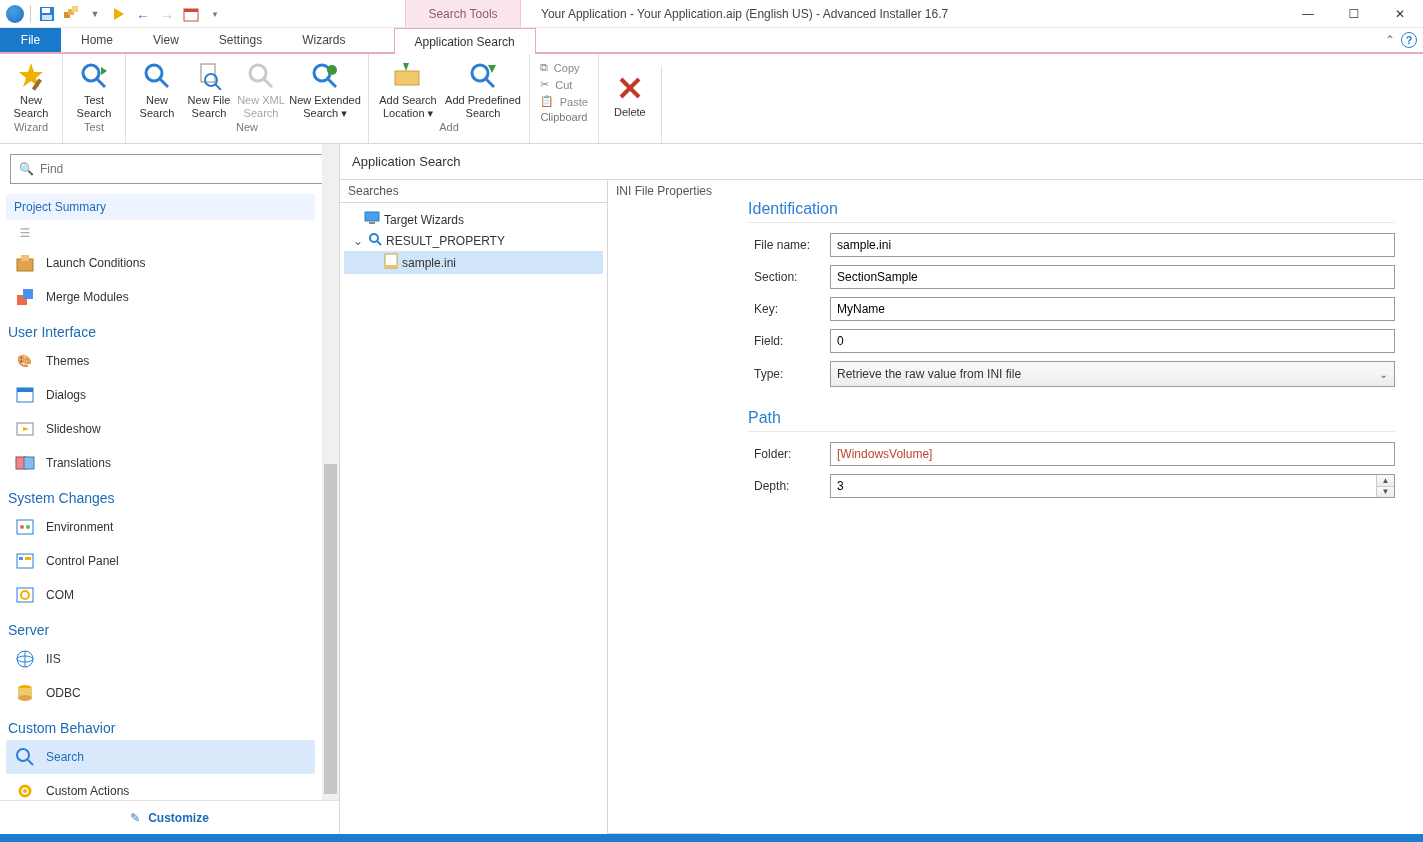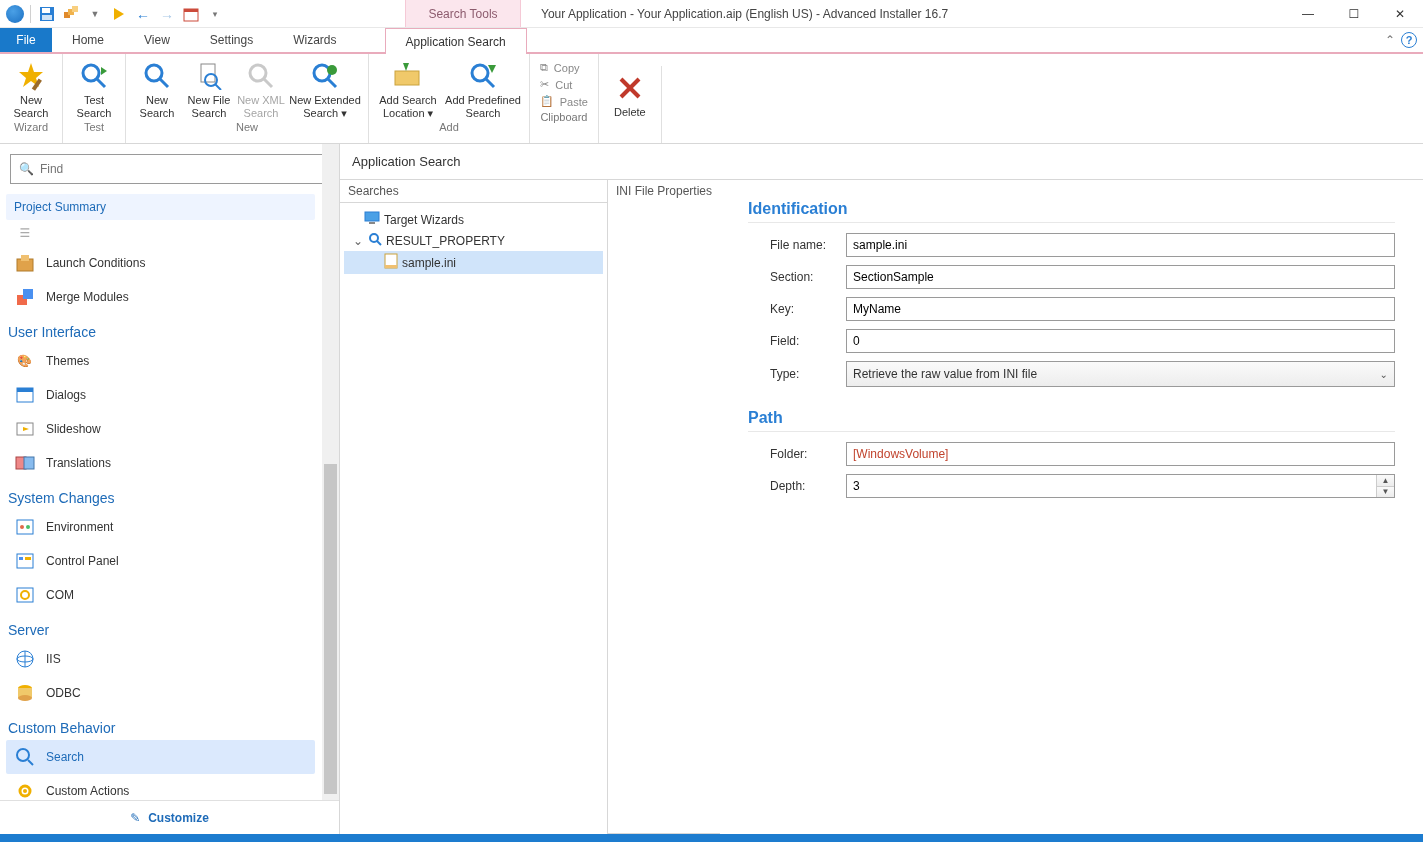--- a/index.html
+++ b/index.html
@@ -11,21 +11,21 @@
   .app-icon { width: 18px; height: 18px; border-radius: 50%; background: radial-gradient(circle at 40% 35%, #4aa0e6, #1b6fc2); position: relative; }
   .vline { width: 1px; height: 18px; background: #d0d0d0; margin: 0 2px; }
   .qa-btn { width: 20px; height: 20px; display: inline-flex; align-items: center; justify-content: center; font-size: 14px; color: #555; cursor: pointer; }
   .titlebar-middle { flex: 0 0 auto; width: 116px; text-align: center; background: #fbe6ed; color: #8c5b6d; height: 100%; display:flex;align-items:center;justify-content:center;border-left:1px solid #f5c9d6;border-right:1px solid #f5c9d6;margin-left:180px; }
   .titlebar-title { flex: 1; text-align: left; padding-left: 20px; color: #444; }
   .win-ctrls { display: flex; align-items: center; height: 100%; }
   .win-btn { width: 46px; height: 100%; display:inline-flex;align-items:center;justify-content:center; color:#333; }
 
   
   .tabsbar { height: 26px; display:flex; align-items:stretch; border-bottom: 2px solid #e9abbc; background:#fff; }
-  .tab-file { width: 52px; background:#1979ca; color:#fff; display:flex;align-items:center;justify-content:center; font-size:12px; }
+  .tab-file { width: 61px; background:#1979ca; color:#fff; display:flex;align-items:center;justify-content:center; font-size:12px; }
   .tab { padding: 0 20px; display:flex;align-items:center; color:#444; cursor:pointer; }
   .tab.contextual { background:#fff; color:#333; border:1px solid #e9abbc; border-bottom:none; margin-bottom:-2px; margin-left: 28px;}
   .tabsbar-right { margin-left:auto; display:flex; align-items:center; padding-right:6px; gap:6px;}
   .help-icon { width:16px;height:16px;border:1px solid #2a7fd4;border-radius:50%;display:inline-flex;align-items:center;justify-content:center;color:#2a7fd4;font-size:11px;font-weight:700;}
 
   
   .ribbon { height: 90px; display:flex; border-bottom:1px solid #d7d7d7; background:#fff; }
   .ribbon-group { border-right:1px solid #e0e0e0; padding: 2px 6px 0 6px; display:flex; flex-direction:column; }
   .ribbon-items { display:flex; gap:2px; }
   .ribbon-grouplabel { text-align:center; font-size:11px; color:#777; padding:2px 0 4px; }
@@ -55,24 +55,24 @@
   .centerpane { flex:1; display:flex; flex-direction:column; }
   .center-title { padding: 10px 12px; font-size:13px; color:#333; border-bottom:1px solid #d7d7d7; }
   .center-split { flex:1; display:flex; }
   .searches { width: 268px; border-right:1px solid #d7d7d7; display:flex;flex-direction:column; }
   .subhdr { padding:4px 8px; border-bottom:1px solid #d7d7d7; color:#555; font-size:12px; background:#fff; }
   .tree { padding:6px 4px; font-size:12px; }
   .tree-row { display:flex; align-items:center; gap:4px; padding:2px 4px; cursor:default; }
   .tree-row.sel { background:#d0e4fa; }
   .twisty { width:12px; text-align:center; color:#666; }
   .props { flex:1; padding: 20px 28px; overflow:auto; }
-  .props h3 { color:#2a7fd4; font-weight:700; font-size:16px; margin-bottom: 2px; }
+  .props h3 { color:#2a7fd4; font-weight:400; font-size:16px; margin-bottom: 2px; }
   .props hr { border:none; border-top:1px solid #e8e8e8; margin: 4px 0 10px; }
   .form-row { display:flex; align-items:center; margin-bottom:8px; }
-  .form-row label { width:82px; font-size:12px; color:#333; padding-left:6px;margin-left:16px;}
+  .form-row label { width:82px; font-size:12px; color:#333; padding-left:6px;}
   .form-row .control { flex:1; }
   .txt { width:100%; height:24px; border:1px solid #9a9a9a; padding:0 6px; font-size:12px; }
   .dropdown { width:100%; height:26px; border:1px solid #9a9a9a; background:linear-gradient(#fafafa,#ededed); display:flex; align-items:center; justify-content:space-between; padding:0 6px; font-size:12px; }
   .folder-input { color:#c1442e; }
   .spin { width:100%; height:24px; border:1px solid #9a9a9a; display:flex; }
   .spin input { flex:1; border:none; padding:0 6px; font-size:12px; }
   .spin .arrows { width:18px; border-left:1px solid #ccc; display:flex;flex-direction:column; }
   .spin .arrows div { flex:1; display:flex;align-items:center;justify-content:center;font-size:8px;color:#555;border-bottom:1px solid #ccc; background:linear-gradient(#fafafa,#ececec);}
   .spin .arrows div:last-child{border-bottom:none;}
 

